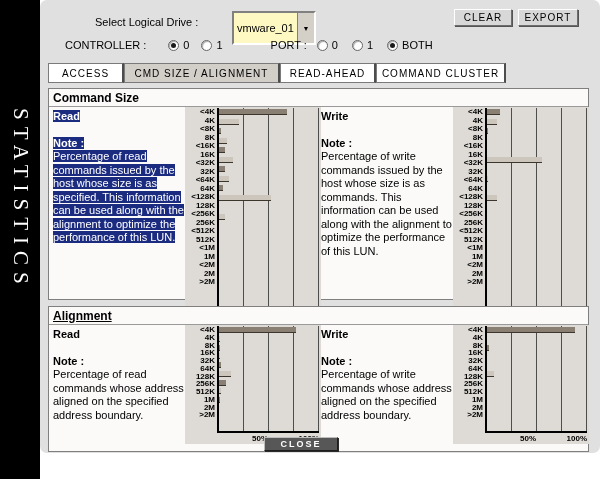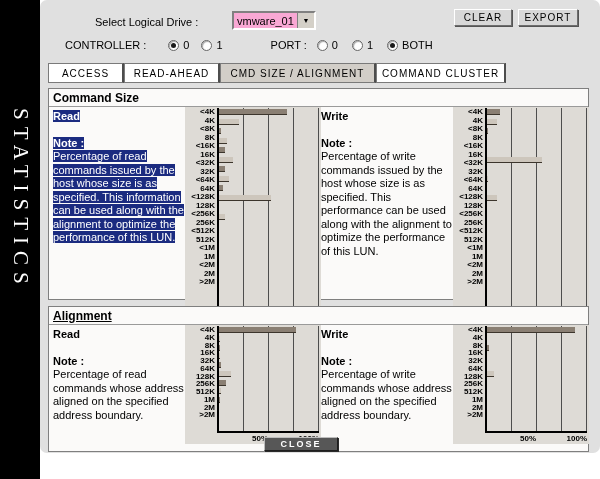--- a/index.html
+++ b/index.html
@@ -11,21 +11,21 @@
   #sidebar .vtext{position:absolute;top:108px;left:50%;transform:translateX(-50%);
        writing-mode:vertical-rl;font-family:"Liberation Serif",serif;
        font-size:21px;letter-spacing:7px;color:#fff;}
 
   
   #main{position:absolute;left:40px;top:0;width:560px;height:453px;background:#e0e0e0;border-radius:7px;}
 
   
   .lbl{font-size:11px;}
   #drive-label{position:absolute;left:55px;top:16px;}
-  #drive-select{position:absolute;left:192px;top:11px;width:84px;height:19px;background:#f9a8d4;
+  #drive-select{position:absolute;left:192px;top:11px;width:84px;height:34px;background:#fef9c3;
       border-top:2px solid #808080;border-left:2px solid #808080;
       border-bottom:2px solid #fff;border-right:2px solid #fff;
       box-sizing:border-box;display:flex;align-items:center;cursor:default;}
   #drive-select .val{flex:1;font-size:11px;padding-left:3px;white-space:nowrap;overflow:hidden;}
   #drive-select .dd-btn{width:16px;height:100%;background:#d4d0c8;border-left:1px solid #808080;
       display:flex;align-items:center;justify-content:center;font-size:7px;color:#000;}
   .btn{position:absolute;height:17px;background:#d8d8d8;font-size:10px;letter-spacing:1px;
       text-align:center;line-height:15px;
       border-top:1px solid #fff;border-left:1px solid #fff;
       border-bottom:1px solid #6d6d6d;border-right:1px solid #6d6d6d;
@@ -113,22 +113,22 @@
     <span class="radio" style="margin-left:10px"></span>
     <span class="rlabel">0</span>
     <span class="radio" style="margin-left:14px"></span>
     <span class="rlabel">1</span>
     <span class="radio sel" style="margin-left:14px"></span>
     <span class="rlabel">BOTH</span>
   </div>
 
   <div id="tabs">
     <div class="tab" style="width:76px">ACCESS</div>
+    <div class="tab active" style="width:156px">CMD SIZE / ALIGNMENT</div>
     <div class="tab" style="width:96px">READ-AHEAD</div>
-    <div class="tab active" style="width:156px">CMD SIZE / ALIGNMENT</div>
     <div class="tab" style="width:130px">COMMAND CLUSTER</div>
   </div>
 
   <div id="panel-cmdsize" class="panel">
     <div class="panel-title">Command Size</div>
     <div class="panel-body" style="height:190px">
       <div class="sec hl" style="left:4px;top:3px">
         <div class="sec-h"><span>Read</span></div>
         <div class="sec-gap"></div>
         <div class="sec-h"><span>Note :</span></div>
@@ -231,21 +231,21 @@
           </div>
           <div class="xlab">
             <span style="left: 50%;">25%</span>
             <span style="left: 100%;">50%</span>
           </div>
         </div>
       <div class="sec" style="left:272px;top:3px">
         <div class="sec-h"><span>Write</span></div>
         <div class="sec-gap"></div>
         <div class="sec-h"><span>Note :</span></div>
-        <div class="sec-p"><span>Percentage of write commands issued by the host whose size is as specified. This performance can be used along with the alignment to optimize the performance of this LUN.</span></div>
+        <div class="sec-p"><span>Percentage of write commands issued by the host whose size is as commands. This information can be used along with the alignment to optimize the performance of this LUN.</span></div>
       </div>
       <div class="chart cs" style="left:404px;top:0px">
           <div class="crow">
             <div class="ylab">
               <div class="yl">&lt;4K</div>
               <div class="yl">4K</div>
               <div class="yl">&lt;8K</div>
               <div class="yl">8K</div>
               <div class="yl">&lt;16K</div>
               <div class="yl">16K</div>

